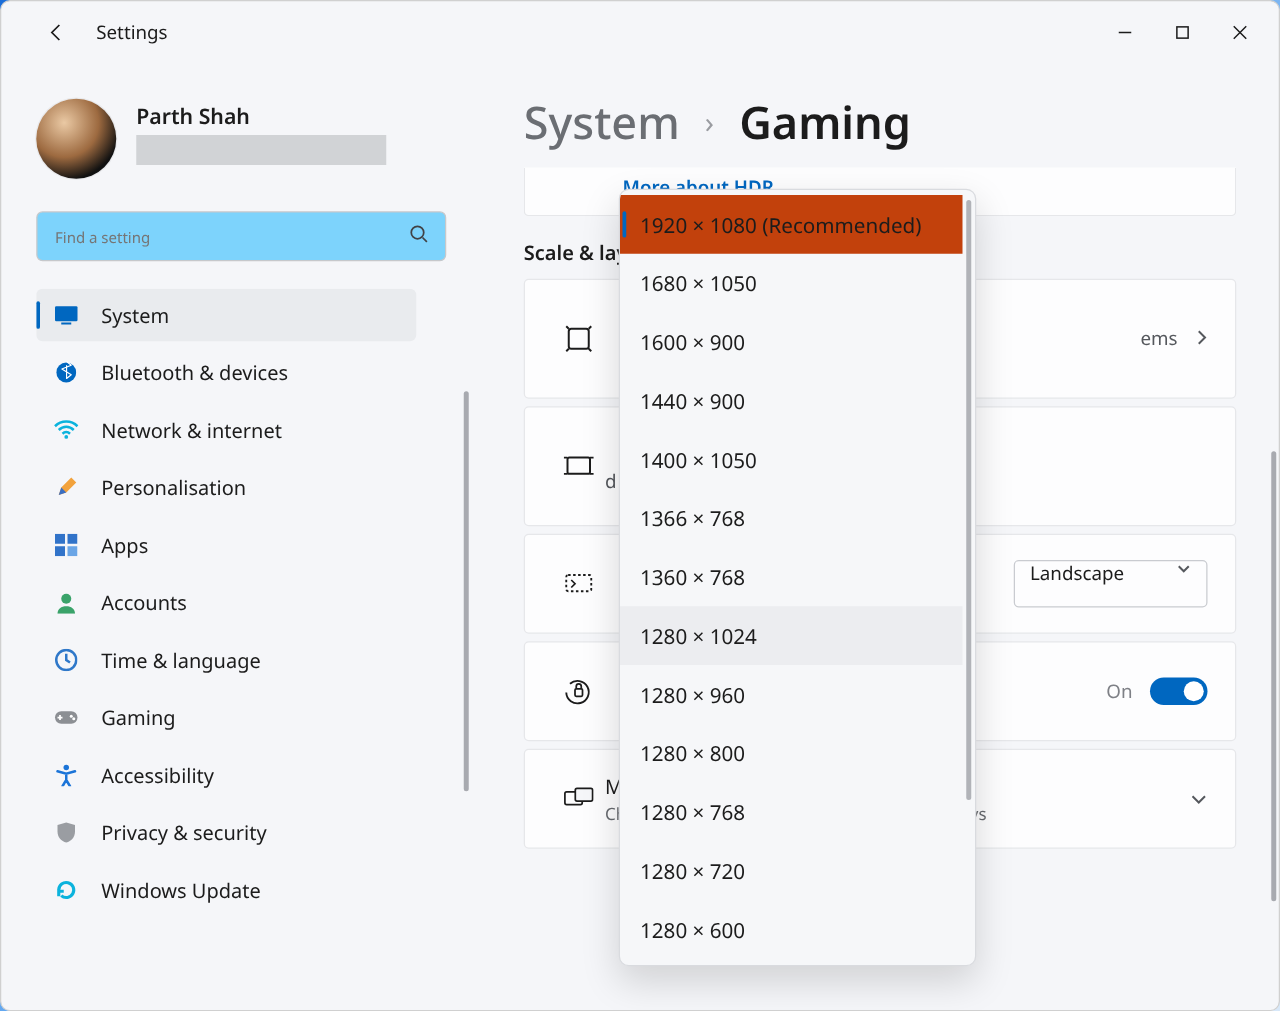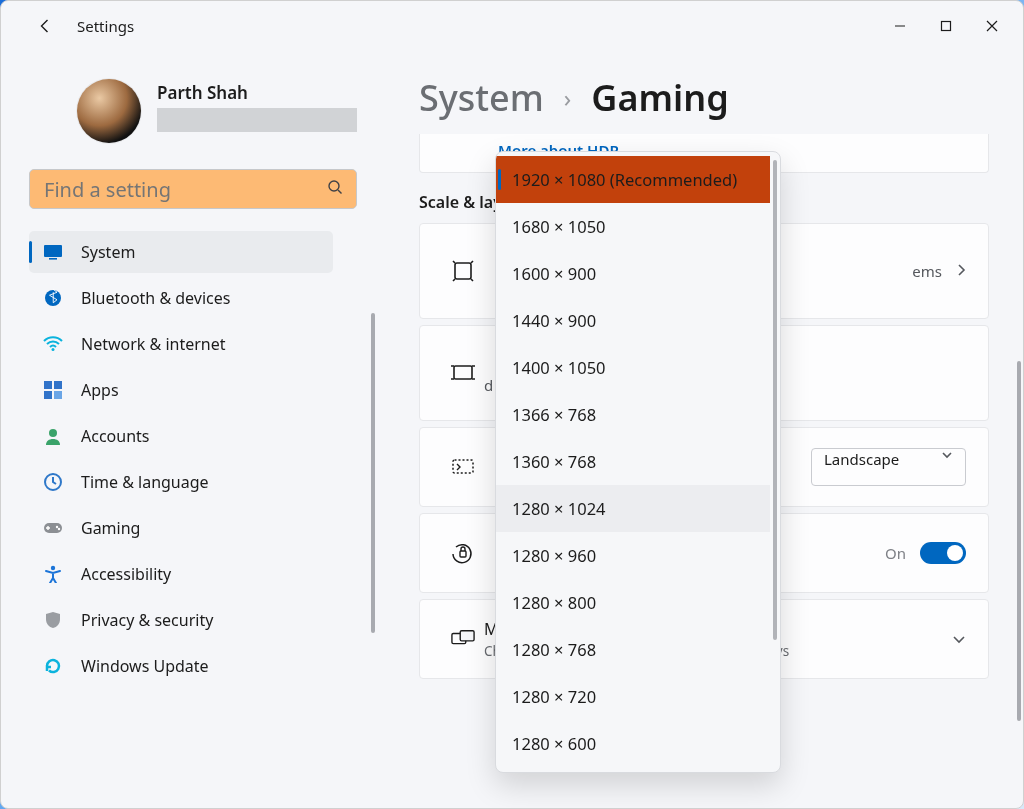--- a/index.html
+++ b/index.html
@@ -24,37 +24,37 @@
     width: 40px; height: 40px; display:flex; align-items:center; justify-content:center;
     border-radius: 4px; cursor: pointer;
   }
   .back-arrow svg { width: 16px; height: 16px; }
   .app-title { font-size: 15px; margin-left: 12px; color:#1c1c1c; }
   .win-controls { margin-left: auto; display:flex; }
   .win-btn { width: 46px; height: 40px; display:flex; align-items:center; justify-content:center; cursor:pointer; }
   .win-btn svg { width: 12px; height: 12px; }
   .content { display:flex; flex: 1 1 auto; min-height:0; }
   .sidebar { width: 370px; flex: 0 0 370px; padding: 28px 14px 0 28px; display:flex; flex-direction:column; position:relative; }
-  .profile { display:flex; align-items:flex-start; gap: 16px; margin-bottom: 26px; justify-content: flex-end; }
+  .profile { display:flex; align-items:flex-start; gap: 16px; margin-bottom: 26px; }
   .avatar {
     width: 64px; height: 64px; border-radius: 50%;
     background: radial-gradient(circle at 35% 30%, #eac9a4 0%, #9d6a40 45%, #111 75%);
     box-shadow: 0 0 0 1px rgba(0,0,0,.05);
   }
   .profile-name { font-size: 17px; font-weight: 600; color:#1c1c1c; margin-top:2px;}
   .profile-sub {
     width: 200px; height: 24px; background:#d1d3d6; margin-top:4px;
   }
   .search-wrap {
     position: relative; margin-bottom: 22px;
   }
   .search-input {
     width: 100%; height: 40px; border-radius: 5px;
-    border: 1px solid #c6c8cb; background:#fdba74;
-    padding: 0 40px 0 14px; font-size: 20px; color:#6b6e73;
+    border: 1px solid #c6c8cb; background:#7dd3fc;
+    padding: 0 40px 0 14px; font-size: 12px; color:#6b6e73;
     outline:none;
   }
   .search-icon {
     position:absolute; right: 14px; top: 50%; transform: translateY(-50%);
     color:#414246;
   }
   .nav { display:flex; flex-direction:column; gap: 4px; overflow-y:auto; padding-right: 24px; }
   .nav-item {
     display:flex; align-items:center; gap: 18px;
     height: 42px; padding: 0 14px; border-radius: 5px;
@@ -225,20 +225,29 @@
           <span>Bluetooth &amp; devices</span>
         </div>
         <div class="nav-item">
           <span class="nav-icon">
               <svg width="20" height="16" viewBox="0 0 20 16">
                 <path d="M1 5c5-5 13-5 18 0M4 8c3.5-3.5 8.5-3.5 12 0M7 11c1.8-1.8 4.2-1.8 6 0" fill="none" stroke="#0bb3dd" stroke-width="2"></path>
                 <circle cx="10" cy="13.5" r="1.5" fill="#0bb3dd"></circle>
               </svg>
             </span>
           <span>Network &amp; internet</span>
+        </div>
+        <div class="nav-item">
+          <span class="nav-icon">
+              <svg width="18" height="18" viewBox="0 0 18 18">
+                <path d="M3 15l2-6 8-8 4 4-8 8-6 2z" fill="#f2a23c"></path>
+                <path d="M3 15l2-6 4 4-6 2z" fill="#3c6fc2"></path>
+              </svg>
+            </span>
+          <span>Personalisation</span>
         </div>
         <div class="nav-item">
           <span class="nav-icon">
               <svg width="18" height="18" viewBox="0 0 18 18">
                 <rect x="0" y="0" width="8" height="8" fill="#3173c9"></rect>
                 <rect x="10" y="0" width="8" height="8" fill="#3173c9"></rect>
                 <rect x="0" y="10" width="8" height="8" fill="#3173c9"></rect>
                 <rect x="10" y="10" width="8" height="8" fill="#6aa5e6"></rect>
               </svg>
             </span>

